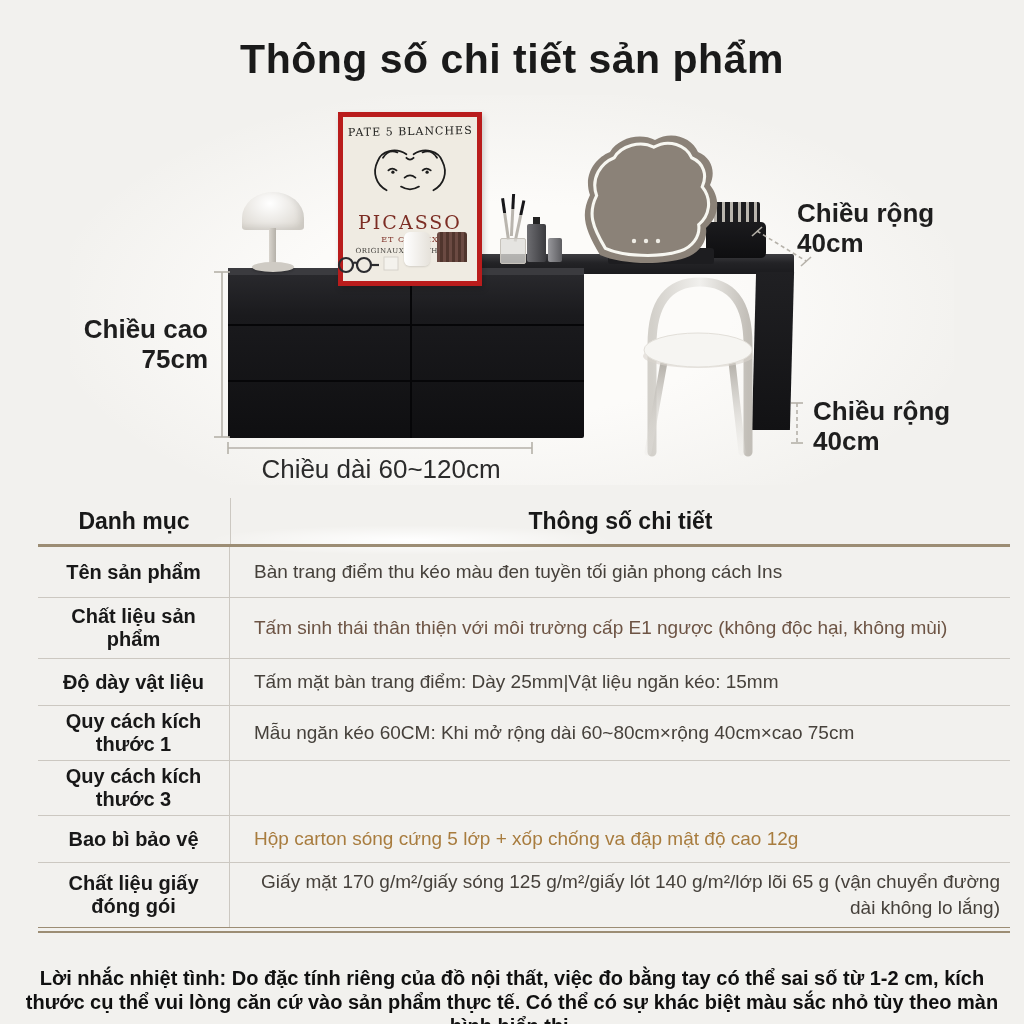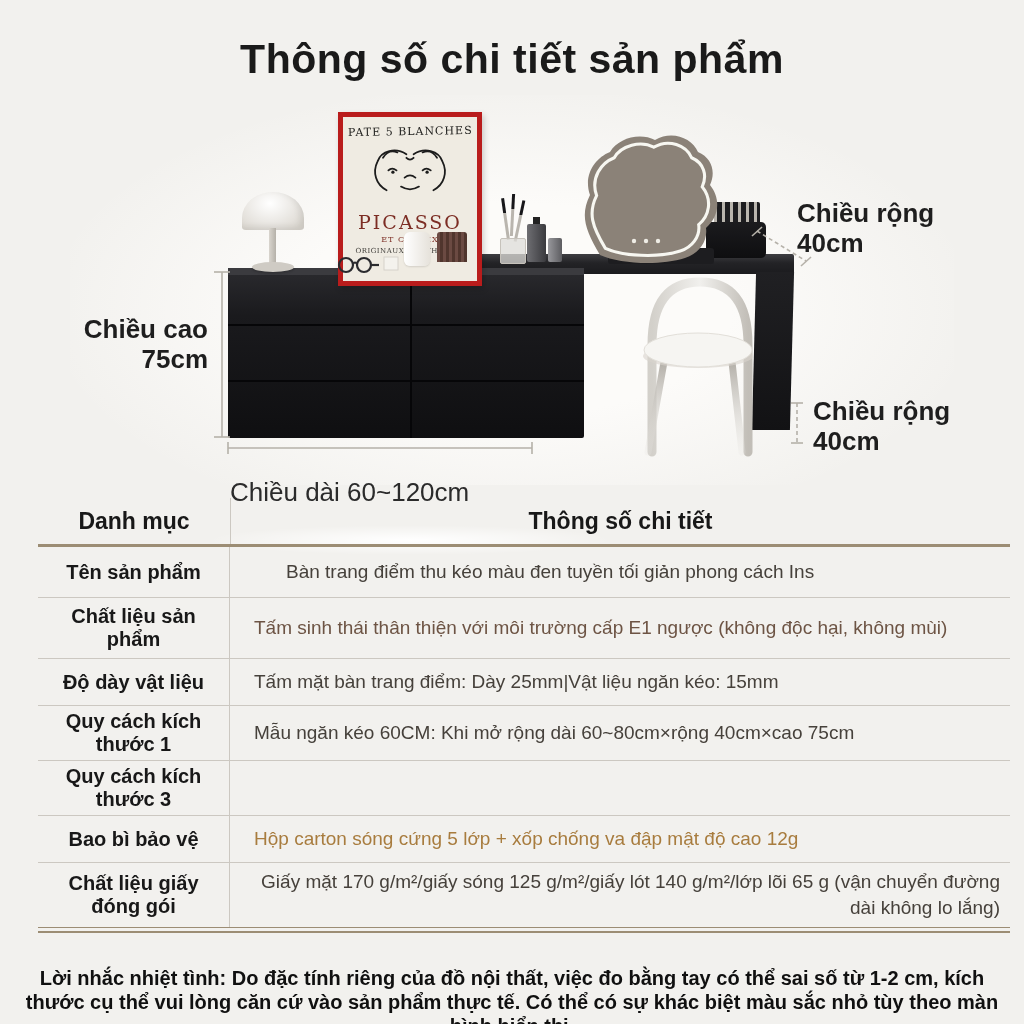--- a/index.html
+++ b/index.html
@@ -71,33 +71,33 @@
   .perfume1::before{content:"";position:absolute;left:6px;top:-7px;width:7px;height:7px;background:#222;}
   .perfume2{left:548px;top:238px;width:14px;height:24px;border-radius:2px;
     background:linear-gradient(90deg,#98989c,#5c5c60);}
   .lipsticks{left:714px;top:202px;width:46px;height:22px;border-radius:2px;
     background:repeating-linear-gradient(90deg,#b9b5ae 0 3px,#1d1d20 3px 8px);}
   .organizer{left:706px;top:222px;width:60px;height:36px;border-radius:5px;
     background:linear-gradient(180deg,#1b1b1e,#0e0e10);}
   
   .dim{font-weight:bold;color:#1e1e1e;font-size:26px;line-height:30px;}
   .dim-height{left:58px;top:314px;width:150px;text-align:right;}
-  .dim-length{left:230px;top:454px;width:302px;text-align:left;font-weight:normal;
-    font-size:26px;color:#2b2b2b;margin-top:23px;}
+  .dim-length{left:230px;top:454px;width:302px;text-align:center;font-weight:normal;
+    font-size:26px;color:#2b2b2b;}
   .dim-wtop{left:797px;top:198px;width:160px;text-align:left;}
   .dim-wbot{left:813px;top:396px;width:160px;text-align:left;}
   
   .spec-table{left:38px;top:498px;width:972px;}
   .t-head{display:flex;align-items:stretch;border-bottom:3px solid var(--accent-rule);}
   .t-head .c1{width:192px;min-height:46px;display:flex;align-items:center;justify-content:center;
     font-size:23px;font-weight:bold;color:var(--label-text);border-right:1px solid var(--row-divider);}
   .t-head .c2{flex:1;display:flex;align-items:center;justify-content:center;
     font-size:23px;font-weight:bold;color:var(--label-text);}
   .t-row{display:flex;align-items:stretch;border-top:1px solid var(--row-divider);}
-  .t-row:first-child{border-top:none;gap:32px;}
+  .t-row:first-child{border-top:none;}
   .t-row .c1{width:192px;display:flex;align-items:center;justify-content:center;text-align:center;
     font-size:20px;font-weight:bold;color:var(--label-text);padding:4px 10px;box-sizing:border-box;
     border-right:1px solid var(--row-divider);}
   .t-row .c2{flex:1;display:flex;align-items:center;font-size:19px;
     padding:6px 10px 6px 24px;box-sizing:border-box;line-height:26px;text-align:right;}
   .double-rule{height:3px;border-top:1px solid var(--accent-rule);
     border-bottom:2px solid var(--accent-rule);}
   
   .note{left:12px;top:966px;width:1000px;text-align:center;font-size:20px;
     font-weight:bold;color:var(--note-text);line-height:24px;}

